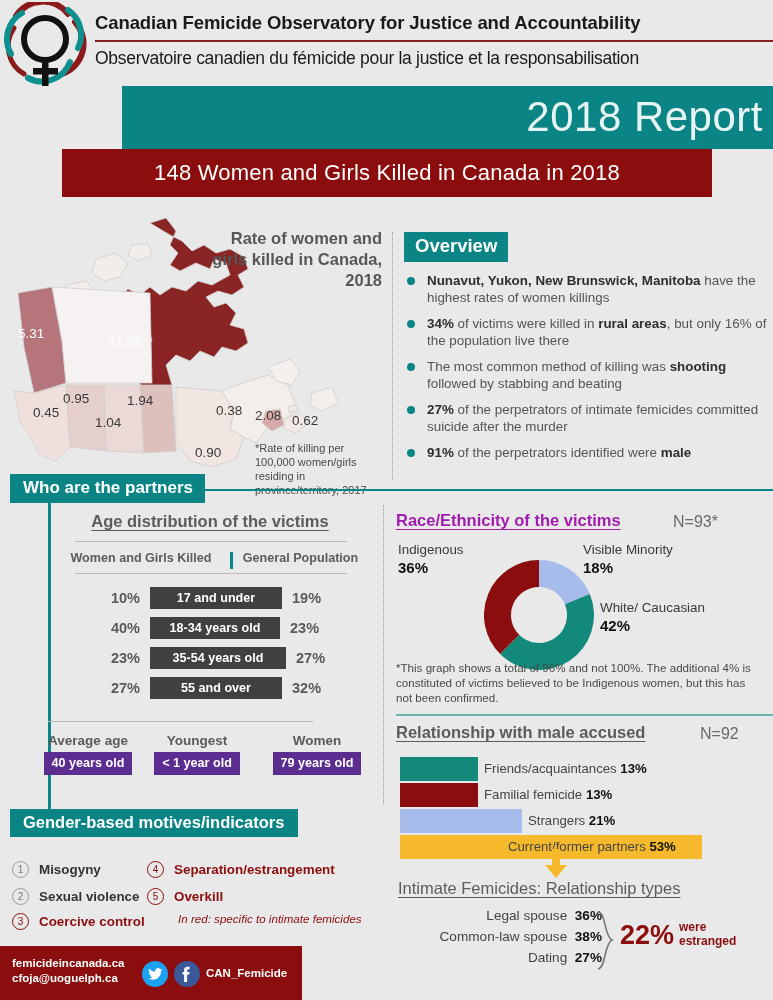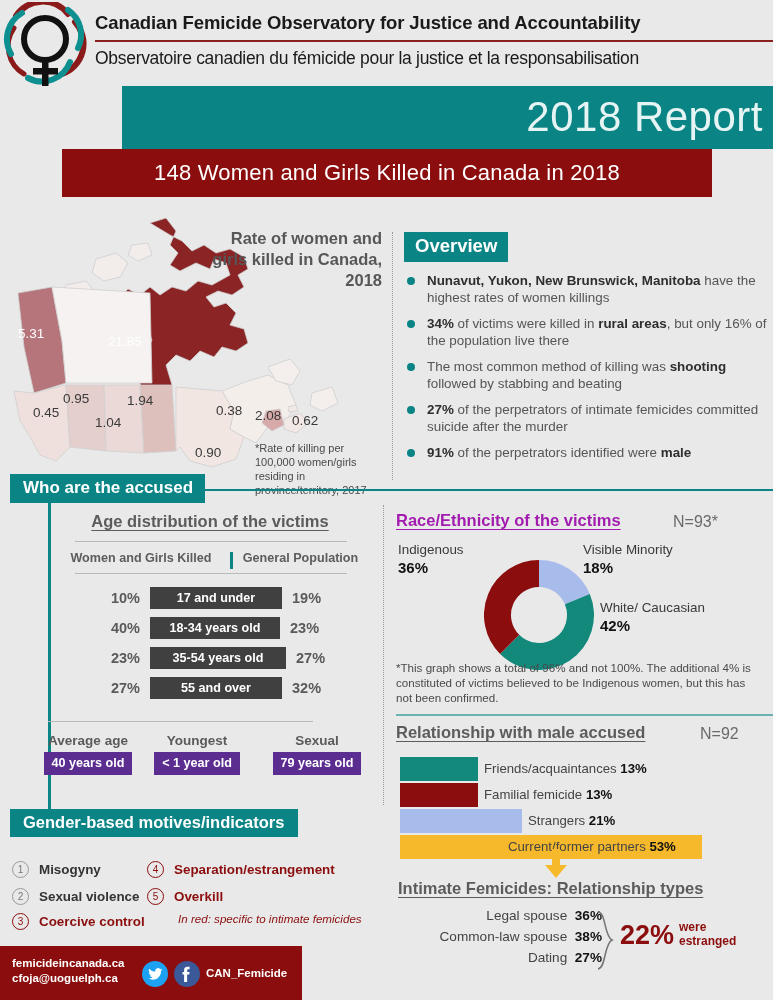--- a/index.html
+++ b/index.html
@@ -153,21 +153,21 @@
     text-decoration:underline; text-underline-offset:3px;
   }
   #rel-n { left:700px; top:725px; font-size:16px; color:#6a6a6a; }
   .bar { position:absolute; left:400px; height:24px; }
   .bar-lab { position:absolute; font-size:13.2px; color:#444; white-space:nowrap; }
   .bar-lab b { color:#111; }
   #arrow { position:absolute; left:541px; top:849px; }
 
   
   #if-title {
-    left:398px; top:879px; font-size:16.5px; font-weight:bold; color:#5c5c5c;
+    left:398px; top:879px; font-size:16.5px; font-weight:normal; color:#5c5c5c;
     text-decoration:underline; text-underline-offset:3px;
   }
   .if-row { position:absolute; right:171px; font-size:13.6px; color:#444; white-space:nowrap; }
   .if-row b { color:#111; }
   #brace { position:absolute; left:595px; top:910px; }
   #estr-pct { left:620px; top:920px; font-size:27px; font-weight:bold; color:#8B0D0D; }
   #estr-txt { left:679px; top:921px; font-size:12px; font-weight:bold; color:#8B0D0D; line-height:1.15; }
 </style>
 </head>
 <body>
@@ -250,21 +250,21 @@
 <div id="overview-list" class="abs">
     <div class="ov-item"><span class="dot"></span><b>Nunavut, Yukon, New Brunswick, Manitoba</b> have the highest rates of women killings</div>
     <div class="ov-item"><span class="dot"></span><b>34%</b> of victims were killed in <b>rural areas</b>, but only 16% of the population live there</div>
     <div class="ov-item"><span class="dot"></span>The most common method of killing was <b>shooting</b> followed by stabbing and beating</div>
     <div class="ov-item"><span class="dot"></span><b>27%</b> of the perpetrators of intimate femicides committed suicide after the murder</div>
     <div class="ov-item"><span class="dot"></span><b>91%</b> of the perpetrators identified were <b>male</b></div>
   </div>
 
 <div id="rule-top" class="abs"></div>
 
-<div id="victims-tab" class="abs">Who are the accused</div>
+<div id="victims-tab" class="abs">Who are the partners</div>
 <div id="victims-lbar" class="abs"></div>
 <div id="divider-dotted2" class="abs"></div>
 
 <div id="age-title" class="abs">Age distribution of the victims</div>
 <div id="age-hr1" class="abs"></div>
 <div id="age-hdr" class="abs">
   <div class="h h1">Women and Girls Killed</div>
   <div class="sep"></div>
   <div class="h h2">General Population</div>
 </div>
@@ -288,21 +288,21 @@
     <div class="age-row abs" style="top: 677px;">
       <div class="left">27%</div>
       <div class="band" style="width:132px">55 and over</div>
       <div class="right">32%</div>
     </div>
   </div>
 <div id="age-hr3" class="abs"></div>
 <div id="age-stats">
     <div class="stat-col" style="left: 22px; width: 132px;"><div class="lab">Average age</div><div class="val">40 years old</div></div>
     <div class="stat-col" style="left: 140px; width: 114px;"><div class="lab">Youngest</div><div class="val">&lt; 1 year old</div></div>
-    <div class="stat-col" style="left: 258px; width: 118px;"><div class="lab">Sexual</div><div class="val">79 years old</div></div>
+    <div class="stat-col" style="left: 258px; width: 118px;"><div class="lab">Women</div><div class="val">79 years old</div></div>
   </div>
 
 <div id="motives-tab" class="abs">Gender-based motives/indicators</div>
 <div id="motives-list">
     <div class="motive" style="left: 12px; top: 861px;">
       <span class="num">1</span>
       <span class="txt">Misogyny</span>
     </div>
     <div class="motive" style="left: 12px; top: 888px;">
       <span class="num">2</span>

